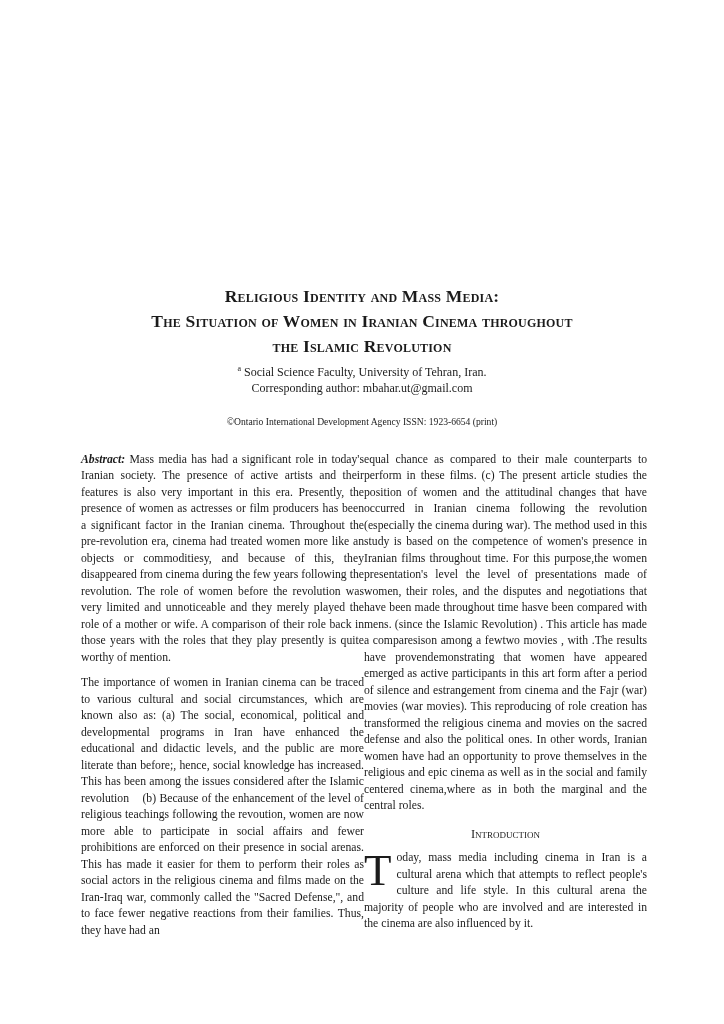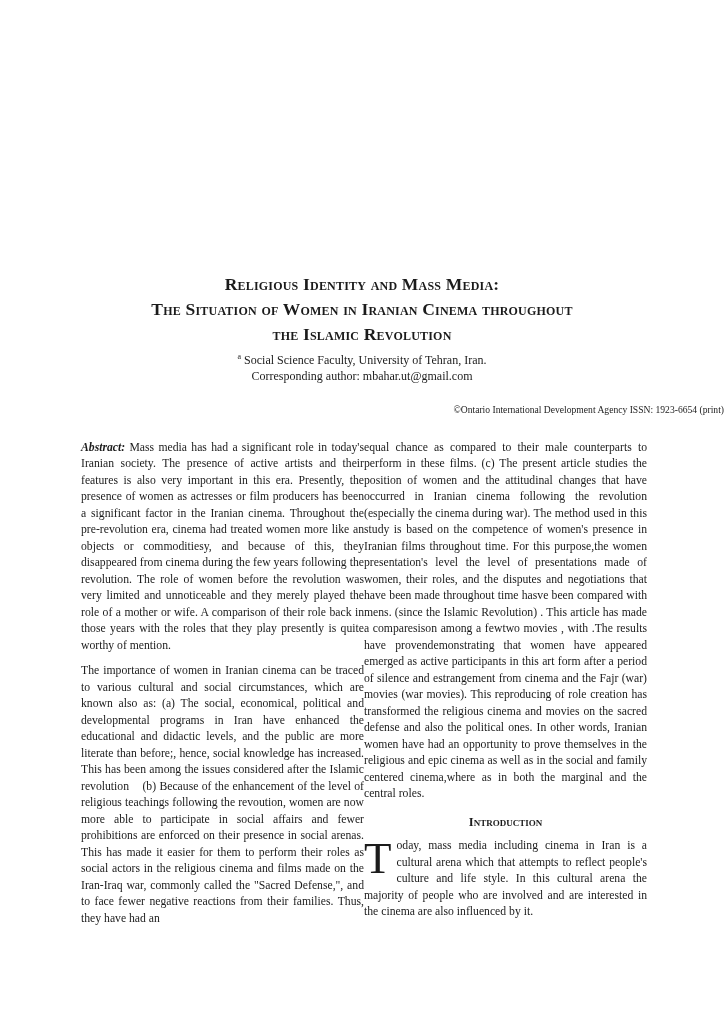--- a/index.html
+++ b/index.html
@@ -6,50 +6,50 @@
   .page {
     position: relative;
     width: 724px;
     height: 1024px;
     background: #ffffff;
     font-family: "Liberation Serif", "DejaVu Serif", serif;
     color: #1b1b1b;
     box-sizing: border-box;
     overflow: hidden;
   }
-  .front-matter { text-align: center; padding-top: 272px; }
+  .front-matter { text-align: center; padding-top: 272px; margin-top: 12px; }
   .paper-title {
     font-weight: 700;
     font-variant: small-caps;
     font-size: 17.5px;
     line-height: 25px;
     letter-spacing: 0.2px;
   }
   .author-name { margin-top: 15px; font-weight: 700; font-size: 13.5px; line-height: 17px; }
   .author-name sup { font-size: 9px; }
   .affiliation { font-size: 12px; line-height: 16px; margin-top: 2px; }
   .affiliation sup { font-size: 8px; }
   .corresponding { font-size: 12px; line-height: 16px; }
-  .publisher { margin-top: 19px; font-size: 9.6px; line-height: 13.5px; text-align: right; }
+  .publisher { margin-top: 19px; font-size: 9.6px; line-height: 13.5px; }
   .columns {
     display: flex;
     padding: 23px 77px 0 81px;
   }
   .col {
     flex: 1;
     min-width: 0;
     text-align: justify;
     font-size: 11.7px;
     line-height: 16.5px;
   }
   .col p { margin: 0 0 9px 0; }
   .abs-label { font-weight: 700; font-style: italic; }
   .section-heading {
     text-align: center;
-    font-weight: 700;
+    font-weight: 400;
     font-variant: small-caps;
     font-size: 12.5px;
     margin: 11px 0 8px 0;
   }
   .dropcap {
     float: left;
     font-size: 45px;
     line-height: 37px;
     padding: 2px 5px 0 0;
   }

